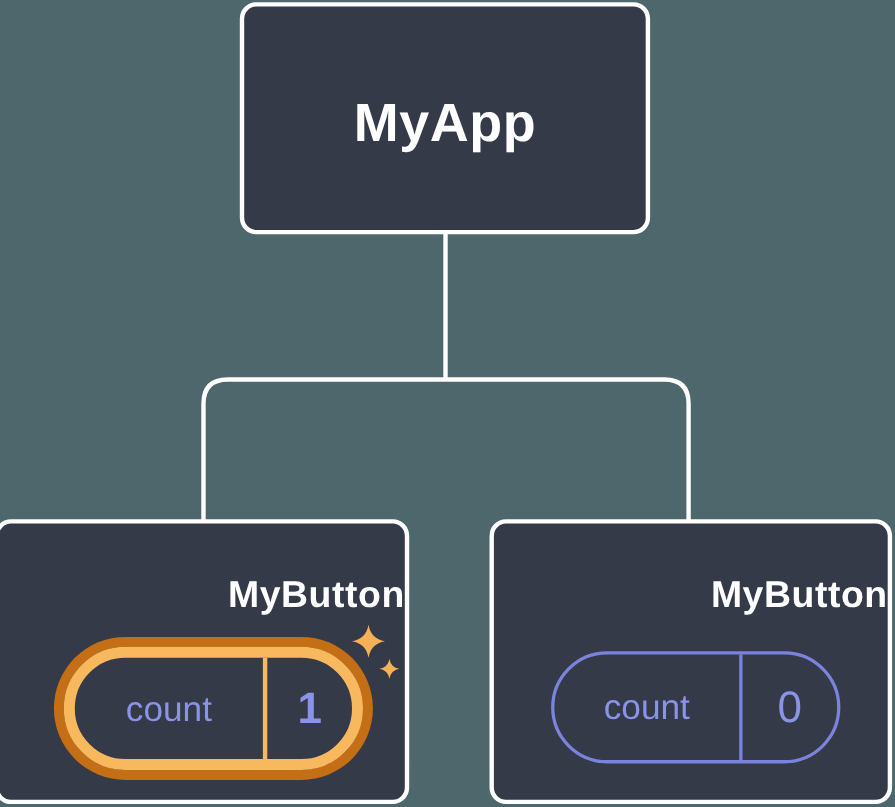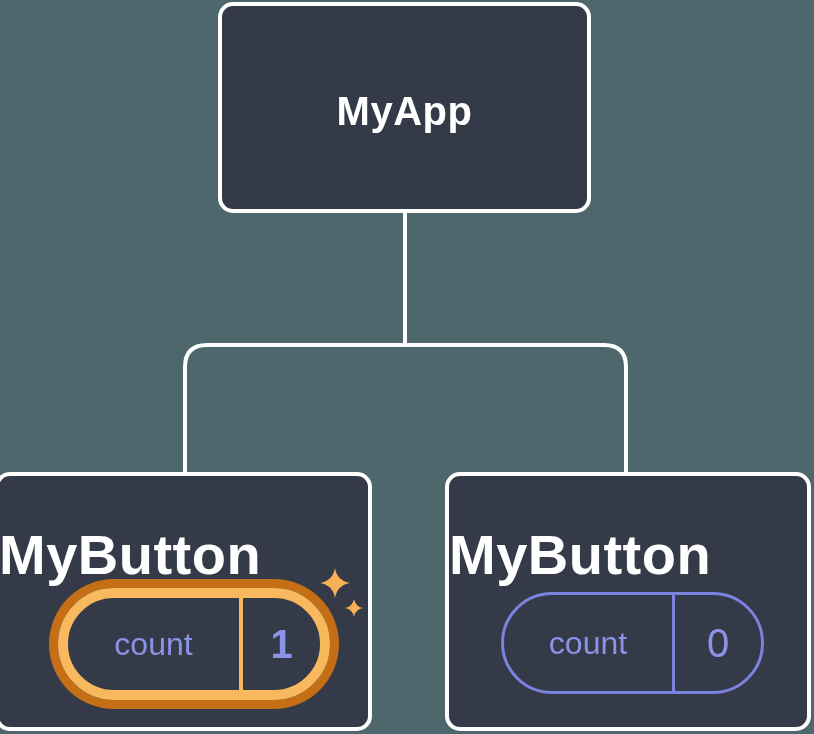--- a/index.html
+++ b/index.html
@@ -24,33 +24,33 @@
     box-sizing: border-box;
   }
   .node-root {
     left: 218px; top: 2px;
     width: 373px; height: 211px;
     display: flex; align-items: center; justify-content: center;
     padding-top: 8px;
   }
   .node-title {
     color: var(--text-primary, #ffffff);
-    font-size: 40px;
+    font-size: 49px;
     font-weight: 700;
     letter-spacing: 0.5px;
   }
   .node-child-left  { left: -5px;  top: 472px; width: 377px; height: 259px; }
   .node-child-right { left: 445px; top: 472px; width: 366px; height: 259px; }
   .child-title {
     position: absolute;
     top: 46px; left: 0;
     width: 100%;
-    text-align: left;
+    text-align: right;
     color: var(--text-primary, #ffffff);
-    font-size: 56px;
+    font-size: 34px;
     font-weight: 700;
     letter-spacing: 0.5px;
   }
   .pill {
     position: absolute;
     display: flex;
     box-sizing: border-box;
     border-radius: 999px;
     align-items: stretch;
   }

